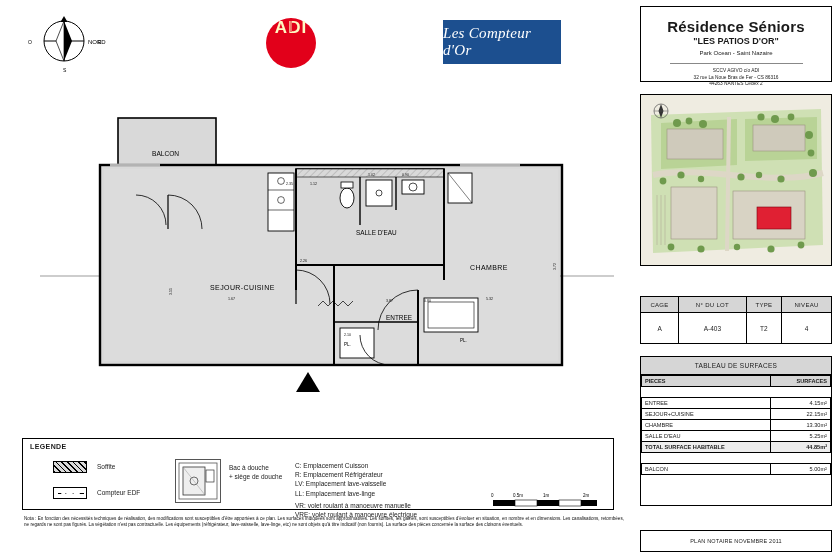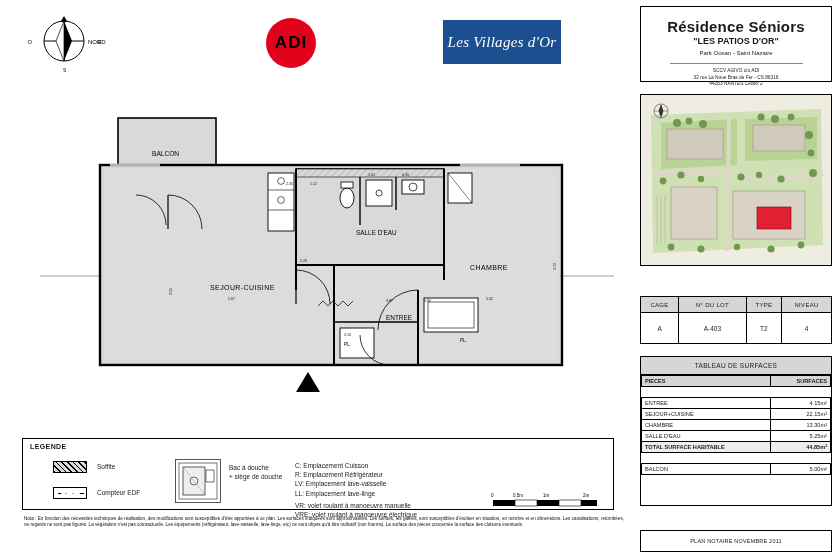--- a/index.html
+++ b/index.html
@@ -21,22 +21,22 @@
   }
 
   
   #compass { position:absolute; left:22px; top:8px; width:90px; height:66px; }
   #compass svg { display:block; }
 
   
   #adi-logo {
     position:absolute; left:266px; top:18px;
     width:50px; height:50px; border-radius:50%;
-    background:#e2001a; color:#000000;
-    display:flex; align-items:center; justify-content:center;
+    background:#e2001a; color:#fef9c3;
+    display:flex; justify-content:center;
     font-weight:bold; font-size:17px; letter-spacing:1px;
     font-family:"Liberation Sans", sans-serif;
   }
   #adi-logo::before{
     content:"";
     position:absolute; left:50%; top:0; width:1px; height:14px;
     background:#e2001a; transform:translateX(-50%);
   }
 
   
@@ -175,21 +175,21 @@
       <text x="41" y="64" font-size="5" font-family="Liberation Sans, sans-serif">S</text>
       <text x="66" y="36" font-size="6" font-family="Liberation Sans, sans-serif">NORD</text>
     </svg>
   </div>
 
   <div id="adi-logo">
     <span>ADI</span>
   </div>
 
   <div id="vdo-logo">
-    <span class="vdo-text">Les Villages d'Or</span>
+    <span class="vdo-text">Les Compteur d'Or</span>
   </div>
 
   <div id="floorplan">
     <svg width="632" height="330" viewBox="0 0 632 330">
       <defs>
         <pattern id="hatch" width="5" height="5" patternUnits="userSpaceOnUse" patternTransform="rotate(45)">
           <rect width="5" height="5" fill="#d9d9d9"></rect>
           <line x1="0" y1="0" x2="0" y2="5" stroke="#8a8a8a" stroke-width="0.7"></line>
         </pattern>
         <pattern id="balchatch" width="6" height="6" patternUnits="userSpaceOnUse" patternTransform="rotate(45)">

